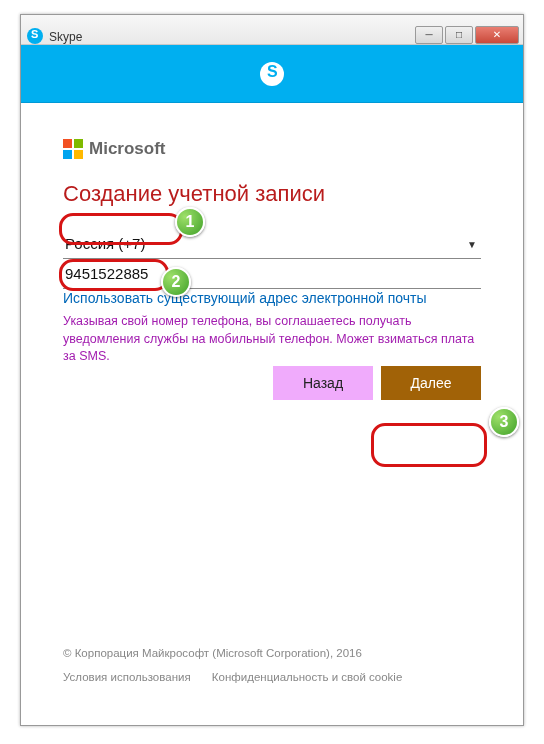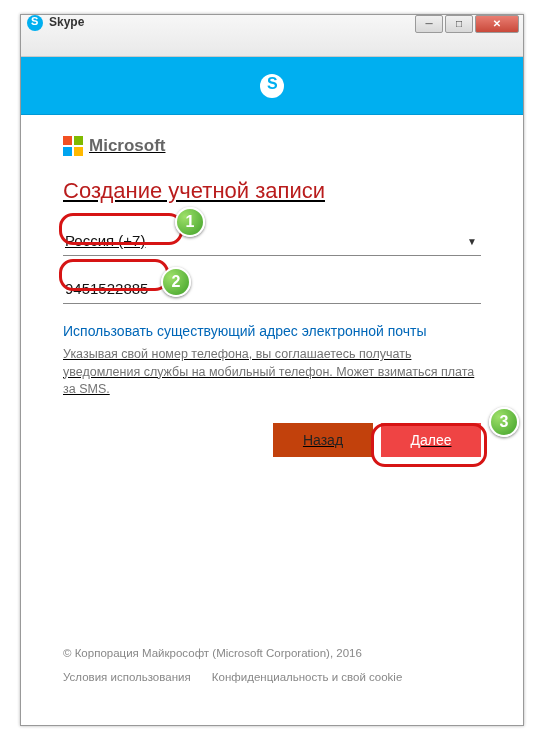--- a/index.html
+++ b/index.html
@@ -12,27 +12,26 @@
 }
 .outer-frame {
   position: absolute;
   left: 20px; top: 14px;
   width: 504px; height: 712px;
   border: 1px solid #999;
   background: #fff;
   box-shadow: 0 0 3px rgba(0,0,0,0.3);
 }
 .titlebar {
-  height: 42px;
+  height: 30px;
   background: linear-gradient(#f7f7f7,#e9e9e9);
   border-bottom: 1px solid #c8c8c8;
   display: flex;
-  align-items: flex-start;
+  align-items: flex-end;
   padding: 0 4px;
-  font-weight: bold;
 }
 .titlebar .app-icon {
   width: 16px; height: 16px;
   background: #00aff0;
   border-radius: 50%;
   position: relative;
   margin: 0 6px 0 2px;
 }
 .titlebar .app-icon::after {
   content: "S";
@@ -80,22 +79,21 @@
 }
 .skype-logo::after {
   content: "S";
   color: #00aff0;
   font-weight: bold;
   font-size: 16px;
   position: absolute;
   left: 7px; top: 1px;
 }
 .content {
-  padding: 21px 42px 20px 42px;
-  text-decoration: underline;
+  padding: 36px 42px 20px 42px;
 }
 .ms-brand {
   display: flex;
   align-items: center;
   gap: 6px;
   margin-bottom: 22px;
 }
 .ms-logo {
   width: 20px; height: 20px;
   position: relative;
@@ -107,21 +105,20 @@
 .ms-logo .q4 { right: 0; bottom: 0; background:#ffb900; }
 .ms-brand .ms-text { font-size: 17px; color: #666; font-weight: 600; }
 .page-heading {
   font-size: 22px;
   font-weight: 400;
   color: #b91c1c;
   margin-bottom: 22px;
 }
 .field-row {
   position: relative;
-  margin-bottom: 18px;
 }
 .underline-select, .underline-input {
   width: 100%;
   border: none;
   border-bottom: 1px solid #888;
   font-size: 15px;
   padding: 6px 2px;
   background: transparent;
   color: #111;
   font-family: inherit;
@@ -139,39 +136,38 @@
 }
 .email-link {
   color: #0067b8;
   font-size: 14px;
   text-decoration: none;
   display: inline-block;
   margin-bottom: 7px;
 }
 .disclosure {
   font-size: 12.5px;
-  color: #737373;
+  color: #a21caf;
   line-height: 1.4;
-  margin-bottom: 24px;
 }
 .btn-row {
   display: flex;
   justify-content: flex-end;
   gap: 8px;
 }
 .btn {
   min-width: 100px;
   height: 34px;
   border: none;
   font-size: 14px;
   cursor: pointer;
   font-family: inherit;
 }
-.btn-back { background: #c2410c; color: #222; margin-left: 37px; }
-.btn-next { background: #ef4444; color: #fff; }
+.btn-back { background: #f0abfc; color: #222; margin-left: 37px; }
+.btn-next { background: #a16207; color: #fff; }
 .footer {
   position: absolute;
   left: 42px; bottom: 42px;
   font-size: 11.5px;
   color: #888;
 }
 .footer .copyright { margin-bottom: 12px; }
 .footer a { color: #888; text-decoration: none; margin-right: 18px; margin-top: 20px; }
 
 

